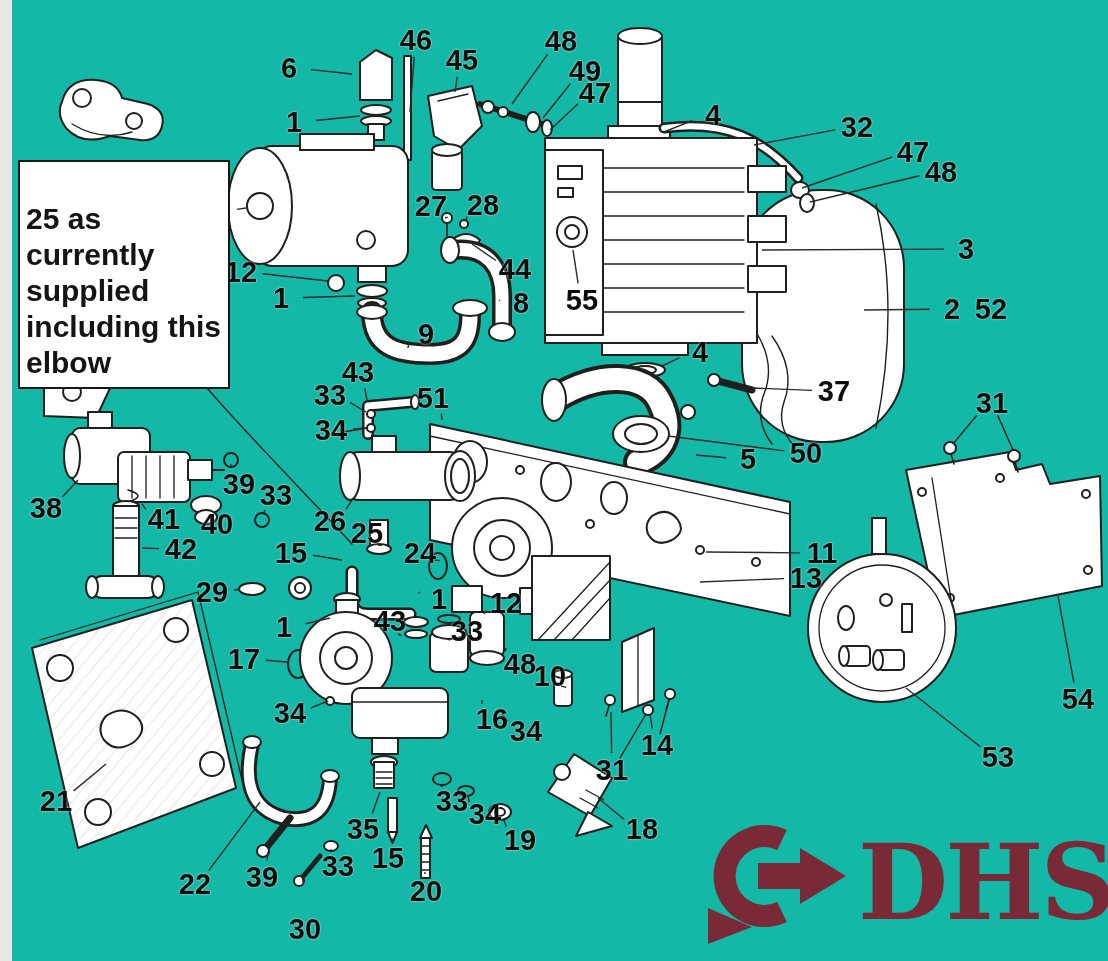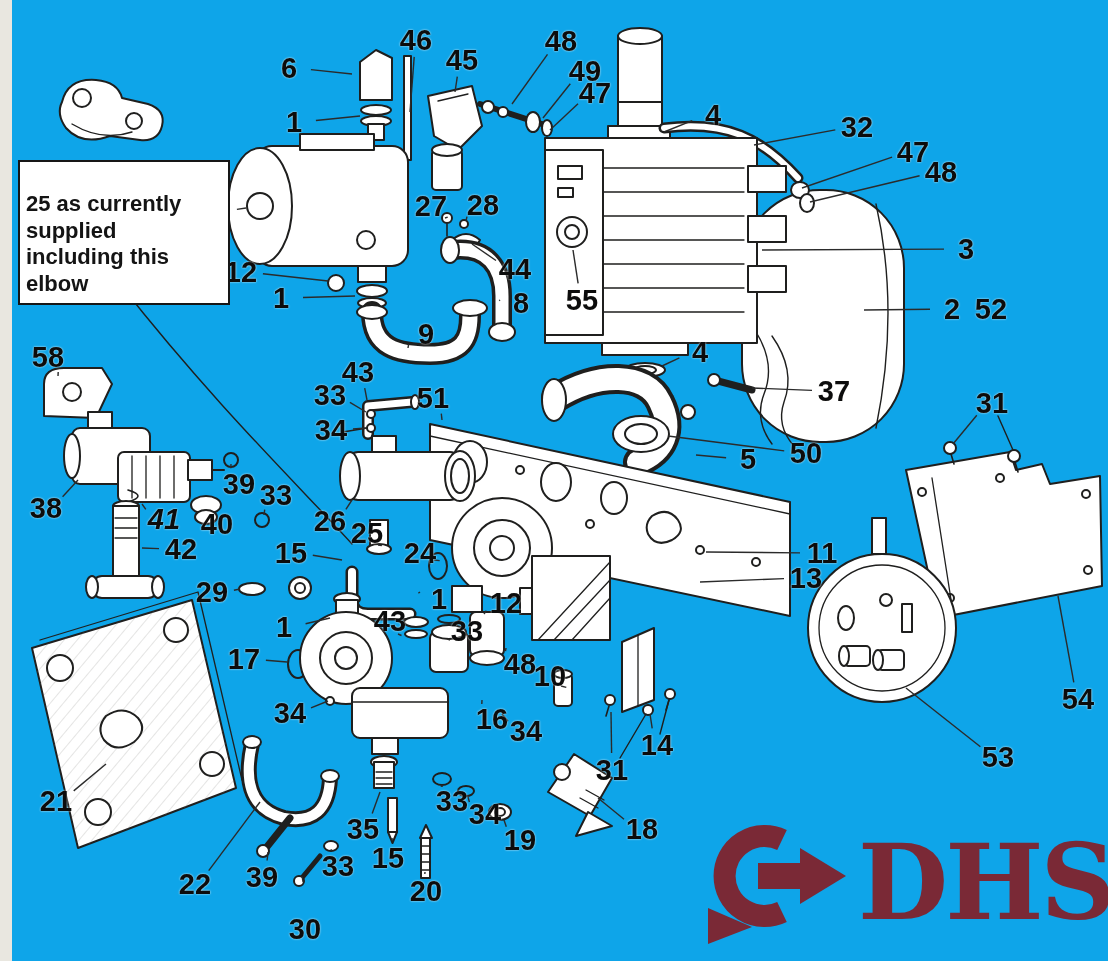--- a/index.html
+++ b/index.html
@@ -1,31 +1,31 @@
 <!DOCTYPE html>
 <html><head>
 <meta charset="utf-8">
 <style>
   html,body{margin:0;padding:0;background:#ffffff;}
   #stage{
     position:relative;width:1108px;height:961px;overflow:hidden;
-    background:#0ea5e9;font-family:"Liberation Sans",sans-serif;
+    background:#14b8a6;font-family:"Liberation Sans",sans-serif;
   }
   svg.layer{position:absolute;left:0;top:0;width:1108px;height:961px;}
   #labels{position:absolute;left:0;top:0;width:1108px;height:961px;}
   .part-label{
     position:absolute;transform:translate(-50%,-50%);
     font-weight:bold;font-size:29px;color:#0c0c0c;white-space:nowrap;
     text-shadow:0 0 2px #fcfbf7;
   }
   .annotation-box{
     position:absolute;left:18px;top:160px;width:196px;
     background:#ffffff;border:2px solid #161616;
     padding:3px 6px 6px 6px;
-    font-size:22px;line-height:1.2;color:#141414;font-weight:600;
+    font-size:30px;line-height:1.2;color:#141414;font-weight:600;
     white-space:pre-line;
   }
   .logo{
     position:absolute;left:702px;top:820px;
     display:flex;align-items:center;gap:4px;color:#7a2936;
   }
   .logo-text{
     font-family:"DejaVu Serif",serif;font-weight:bold;
     font-size:104px;line-height:1;letter-spacing:-3px;
   }
@@ -441,21 +441,21 @@
       <div class="part-label" style="left: 834px; top: 391px;">37</div>
       <div class="part-label" style="left: 330px; top: 395px;">33</div>
       <div class="part-label" style="left: 433px; top: 398px;">51</div>
       <div class="part-label" style="left: 331px; top: 430px;">34</div>
       <div class="part-label" style="left: 992px; top: 403px;">31</div>
       <div class="part-label" style="left: 748px; top: 459px;">5</div>
       <div class="part-label" style="left: 806px; top: 453px;">50</div>
       <div class="part-label" style="left: 239px; top: 484px;">39</div>
       <div class="part-label" style="left: 276px; top: 495px;">33</div>
       <div class="part-label" style="left: 46px; top: 508px;">38</div>
-      <div class="part-label" style="left: 164px; top: 519px; font-style: italic;">41</div>
+      <div class="part-label" style="left: 164px; top: 519px;">41</div>
       <div class="part-label" style="left: 217px; top: 524px;">40</div>
       <div class="part-label" style="left: 330px; top: 521px;">26</div>
       <div class="part-label" style="left: 367px; top: 533px;">25</div>
       <div class="part-label" style="left: 181px; top: 549px;">42</div>
       <div class="part-label" style="left: 291px; top: 553px;">15</div>
       <div class="part-label" style="left: 420px; top: 553px;">24</div>
       <div class="part-label" style="left: 822px; top: 553px;">11</div>
       <div class="part-label" style="left: 806px; top: 578px;">13</div>
       <div class="part-label" style="left: 212px; top: 592px;">29</div>
       <div class="part-label" style="left: 439px; top: 599px;">1</div>

